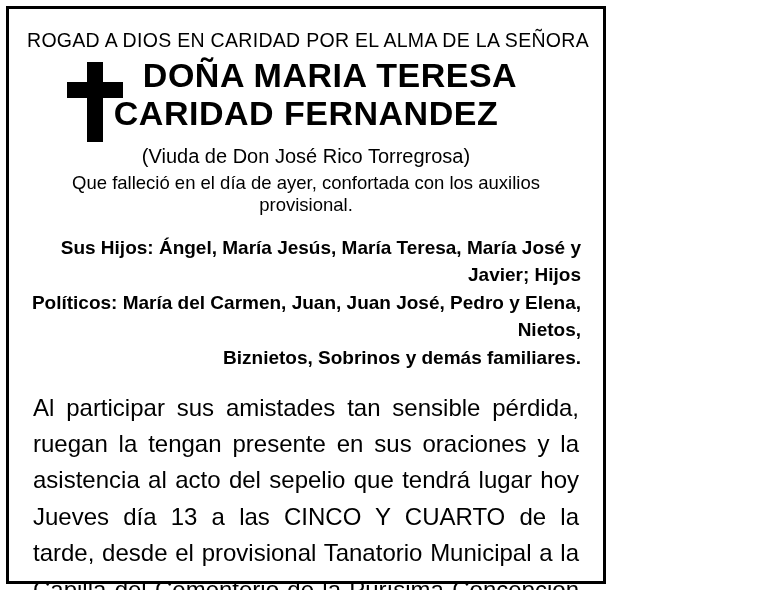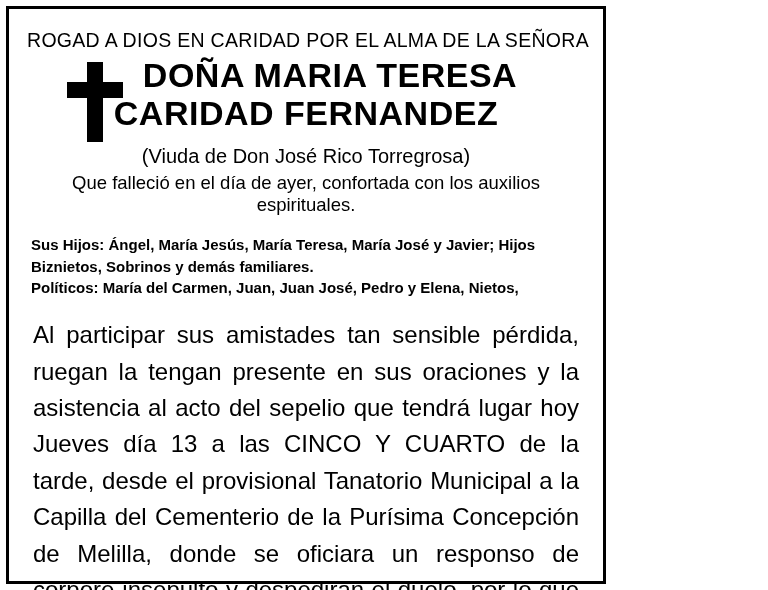--- a/index.html
+++ b/index.html
@@ -90,22 +90,22 @@
     font-weight: normal;
     margin-top: 12px;
   }
   .died {
     text-align: center;
     font-size: 18.5px;
     font-weight: 400;
     margin-top: 4px;
   }
   .family {
-    text-align: left;
-    font-size: 15px;
+    text-align: right;
+    font-size: 19px;
     font-weight: bold;
     line-height: 1.45;
     margin-top: 18px;
     padding: 0 4px;
   }
   .body-text {
     font-size: 24px;
     line-height: 1.52;
     text-align: justify;
     margin-top: 18px;
@@ -136,26 +136,26 @@
         <div class="cross-v"></div>
         <div class="cross-h"></div>
       </div>
       <div class="names">
         <div class="name-line first">DOÑA MARIA TERESA</div>
         <div class="name-line">CARIDAD FERNANDEZ</div>
       </div>
     </div>
 
     <div class="widow">(Viuda de Don José Rico Torregrosa)</div>
-    <div class="died">Que falleció en el día de ayer, confortada con los auxilios espirituales.</div>
+    <div class="died">Que falleció en el día de ayer, confortada con los auxilios provisional.</div>
 
     <div class="family">
       <div>Sus Hijos: Ángel, María Jesús, María Teresa, María José y Javier; Hijos</div>
+      <div>Políticos: María del Carmen, Juan, Juan José, Pedro y Elena, Nietos,</div>
       <div>Biznietos, Sobrinos y demás familiares.</div>
-      <div>Políticos: María del Carmen, Juan, Juan José, Pedro y Elena, Nietos,</div>
     </div>
 
     <div class="body-text">Al participar sus amistades tan sensible pérdida, ruegan la tengan presente en sus oraciones y la asistencia al acto del sepelio que tendrá lugar hoy Jueves día 13 a las CINCO Y CUARTO de la tarde, desde el provisional Tanatorio Municipal a la Capilla del Cementerio de la Purísima Concepción de Melilla,  donde se oficiara un responso de corpore-insepulto y despedirán el duelo, por lo que les quedaran agra-decidos.  .</div>
 
     <div class="footer-rule"></div>
     <div class="footer">Servicios Funerarios Casa Calderón S.L. PLAZA TORRES QUEVEDO Nº 2 - MELILLA Telf. 24 horas 95268.22.39 – 606349623</div>
 
   </div>
 </div>
 

